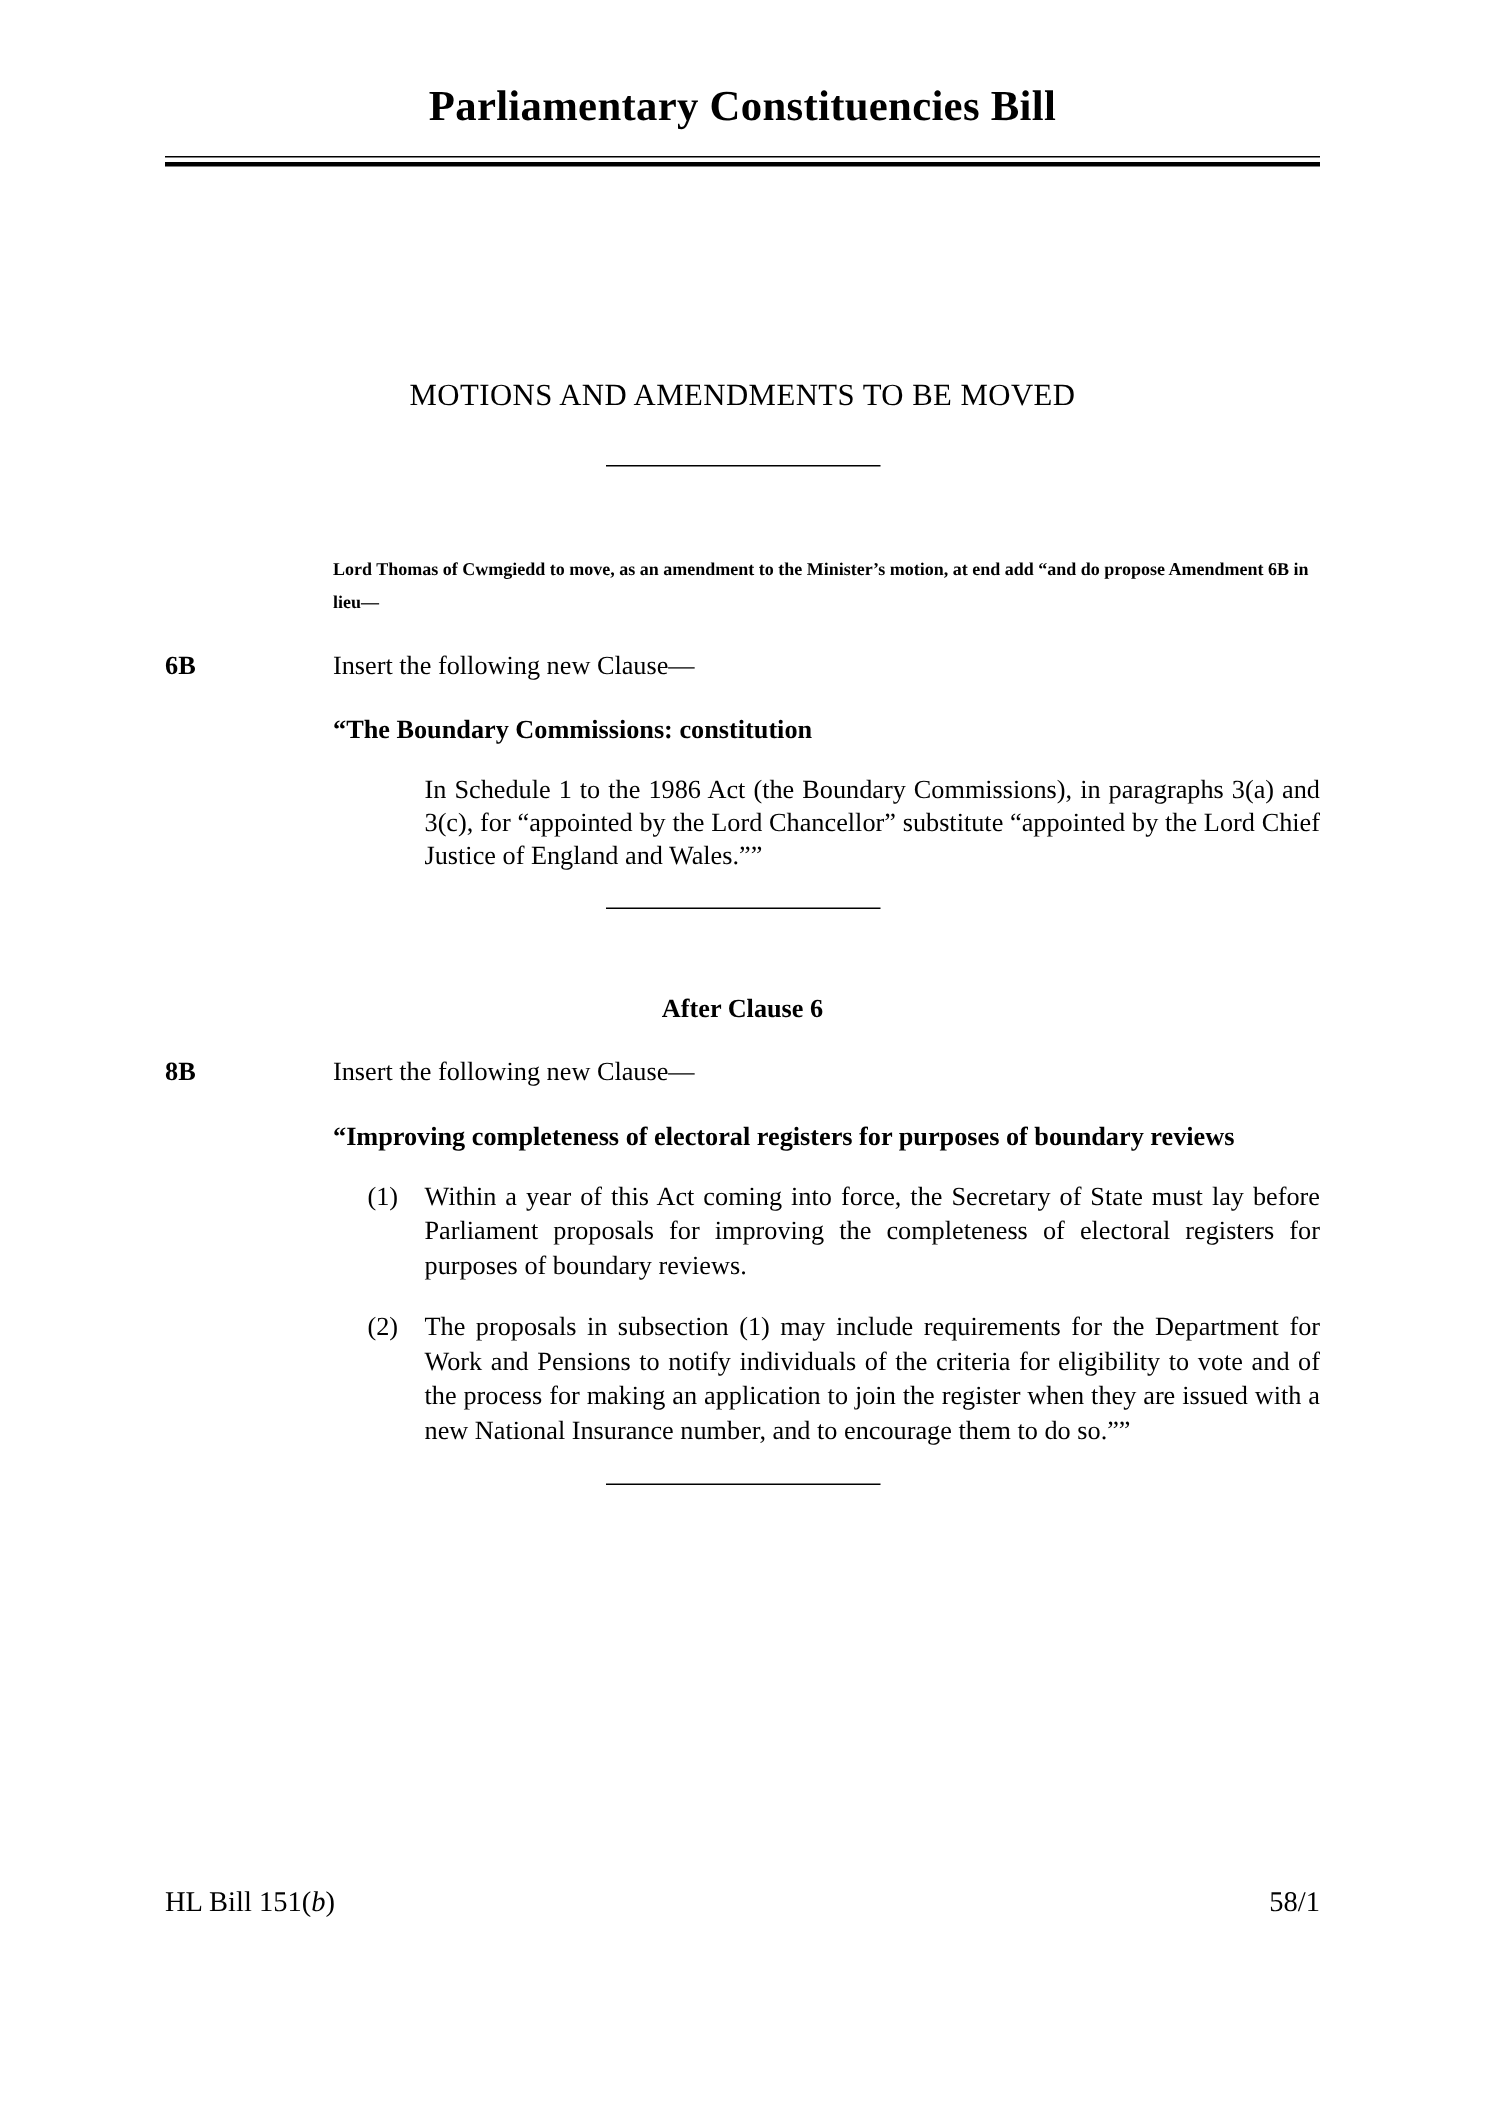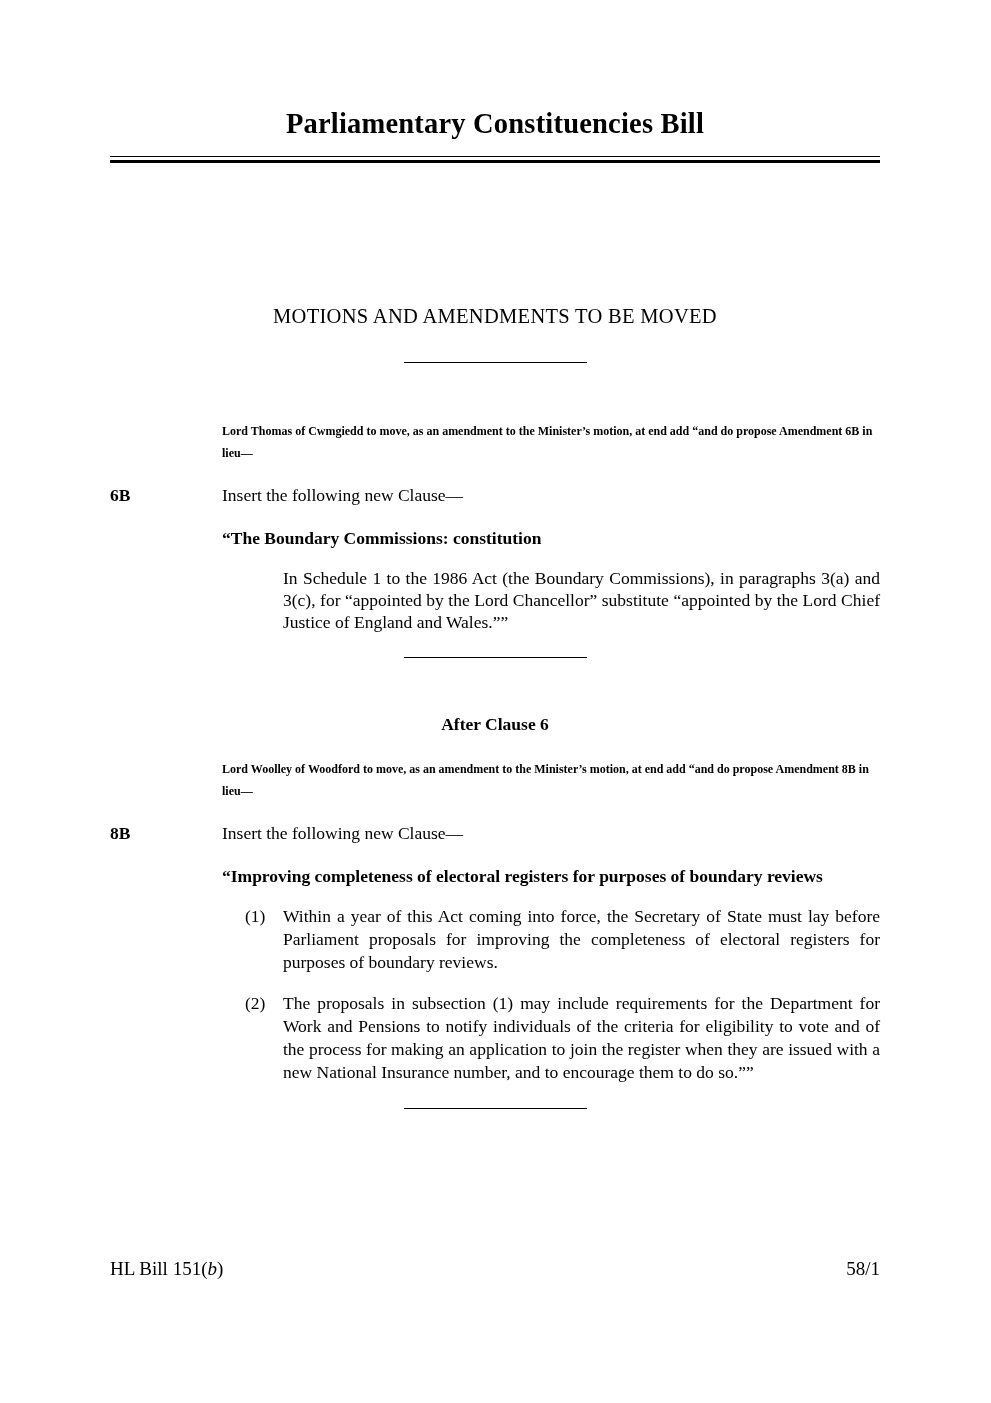--- a/index.html
+++ b/index.html
@@ -24,21 +24,21 @@
     height: 1403px;
   }
 
   
   .doc-title {
     text-align: center;
     font-size: 28.5px;
     font-weight: bold;
     letter-spacing: 0.2px;
     margin: 0;
-    padding-top: 108px;
+    padding-top: 56px;
     line-height: 1.1;
   }
   .title-rule {
     margin-top: 17px;
     width: 100%;
     border-top: 1.5px solid #000;
     border-bottom: 3.5px solid #000;
     height: 2.5px;
     box-sizing: content-box;
   }
@@ -196,21 +196,20 @@
     </div>
 
     <div class="new-clause-title">“The Boundary Commissions: constitution</div>
     <div class="quoted-para">In Schedule 1 to the 1986 Act (the Boundary Commissions), in paragraphs 3(a) and 3(c), for “appointed by the Lord Chancellor” substitute “appointed by the Lord Chief Justice of England and Wales.””</div>
   </div>
 
   <div class="divider divider-2"></div>
 
   <div class="group-2">
     <div class="clause-heading">After Clause 6</div>
-    <div class="motion">Lord Woolley of Woodford to move, as an amendment to the Minister’s motion, at end add “and do propose Amendment 8B in lieu—</div>
 
     <div class="amend-row">
       <div class="amend-num">8B</div>
       <div class="amend-text">Insert the following new Clause—</div>
     </div>
 
     <div class="new-clause-title">“Improving completeness of electoral registers for purposes of boundary reviews</div>
 
     <div class="subsection">
       <div class="subsection-num">(1)</div>

